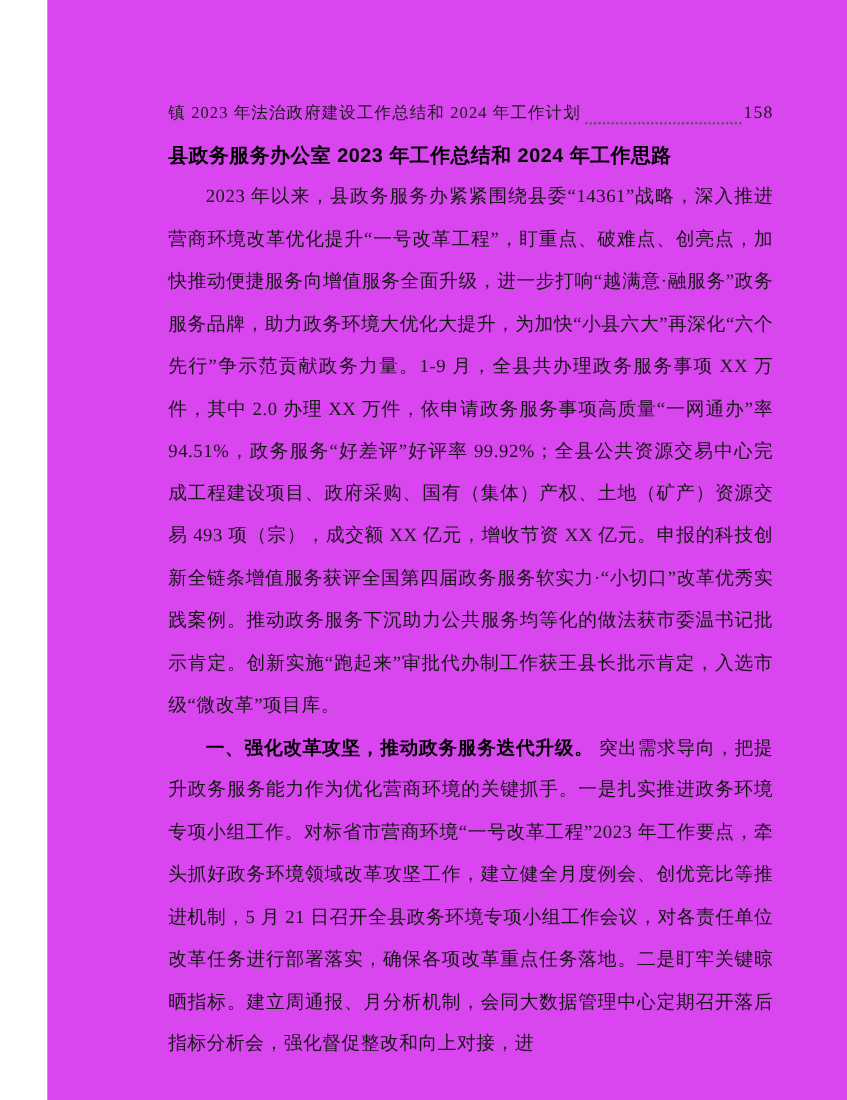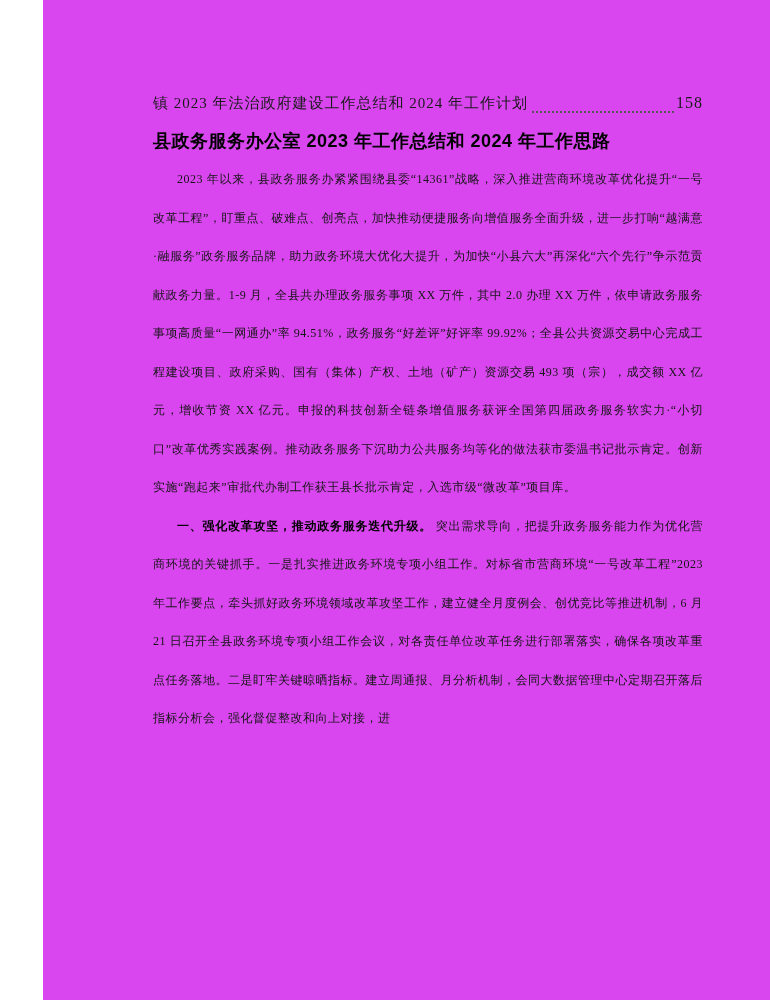--- a/index.html
+++ b/index.html
@@ -45,21 +45,21 @@
   .doc-title {
     font-family: "Liberation Sans", "DejaVu Sans", sans-serif;
     font-weight: 700;
     font-size: 18px;
     line-height: 38px;
     letter-spacing: 0.5px;
     color: #000000;
   }
   
   .body-text p {
-    font-size: 12px;
+    font-size: 17px;
     line-height: 38.5px;
     text-align: justify;
     text-indent: 2em;
     letter-spacing: 0.5px;
     color: #161616;
   }
   .section-heading {
     font-family: "Liberation Sans", "DejaVu Sans", sans-serif;
     font-weight: 700;
     color: #000000;
@@ -78,18 +78,18 @@
     </div>
 
     <div class="doc-title">县政务服务办公室 2023 年工作总结和 2024 年工作思路</div>
 
     <div class="body-text">
       <p>
         <span>2023 年以来，县政务服务办紧紧围绕县委“14361”战略，深入推进营商环境改革优化提升“一号改革工程”，盯重点、破难点、创亮点，加快推动便捷服务向增值服务全面升级，进一步打响“越满意·融服务”政务服务品牌，助力政务环境大优化大提升，为加快“小县六大”再深化“六个先行”争示范贡献政务力量。1-9 月，全县共办理政务服务事项 XX 万件，其中 2.0 办理 XX 万件，依申请政务服务事项高质量“一网通办”率 94.51%，政务服务“好差评”好评率 99.92%；全县公共资源交易中心完成工程建设项目、政府采购、国有（集体）产权、土地（矿产）资源交易 493 项（宗），成交额 XX 亿元，增收节资 XX 亿元。申报的科技创新全链条增值服务获评全国第四届政务服务软实力·“小切口”改革优秀实践案例。推动政务服务下沉助力公共服务均等化的做法获市委温书记批示肯定。创新实施“跑起来”审批代办制工作获王县长批示肯定，入选市级“微改革”项目库。</span>
       </p>
       <p>
         <span class="section-heading">一、强化改革攻坚，推动政务服务迭代升级。</span>
-        <span>突出需求导向，把提升政务服务能力作为优化营商环境的关键抓手。一是扎实推进政务环境专项小组工作。对标省市营商环境“一号改革工程”2023 年工作要点，牵头抓好政务环境领域改革攻坚工作，建立健全月度例会、创优竞比等推进机制，6 月 21 日召开全县政务环境专项小组工作会议，对各责任单位改革任务进行部署落实，确保各项改革重点任务落地。二是盯牢关键晾晒指标。建立周通报、月分析机制，会同大数据管理中心定期召开落后指标分析会，强化督促整改和向上对接，进</span>
+        <span>突出需求导向，把提升政务服务能力作为优化营商环境的关键抓手。一是扎实推进政务环境专项小组工作。对标省市营商环境“一号改革工程”2023 年工作要点，牵头抓好政务环境领域改革攻坚工作，建立健全月度例会、创优竞比等推进机制，5 月 21 日召开全县政务环境专项小组工作会议，对各责任单位改革任务进行部署落实，确保各项改革重点任务落地。二是盯牢关键晾晒指标。建立周通报、月分析机制，会同大数据管理中心定期召开落后指标分析会，强化督促整改和向上对接，进</span>
       </p>
     </div>
 
   </div>
 </div>
 
 </body></html>

